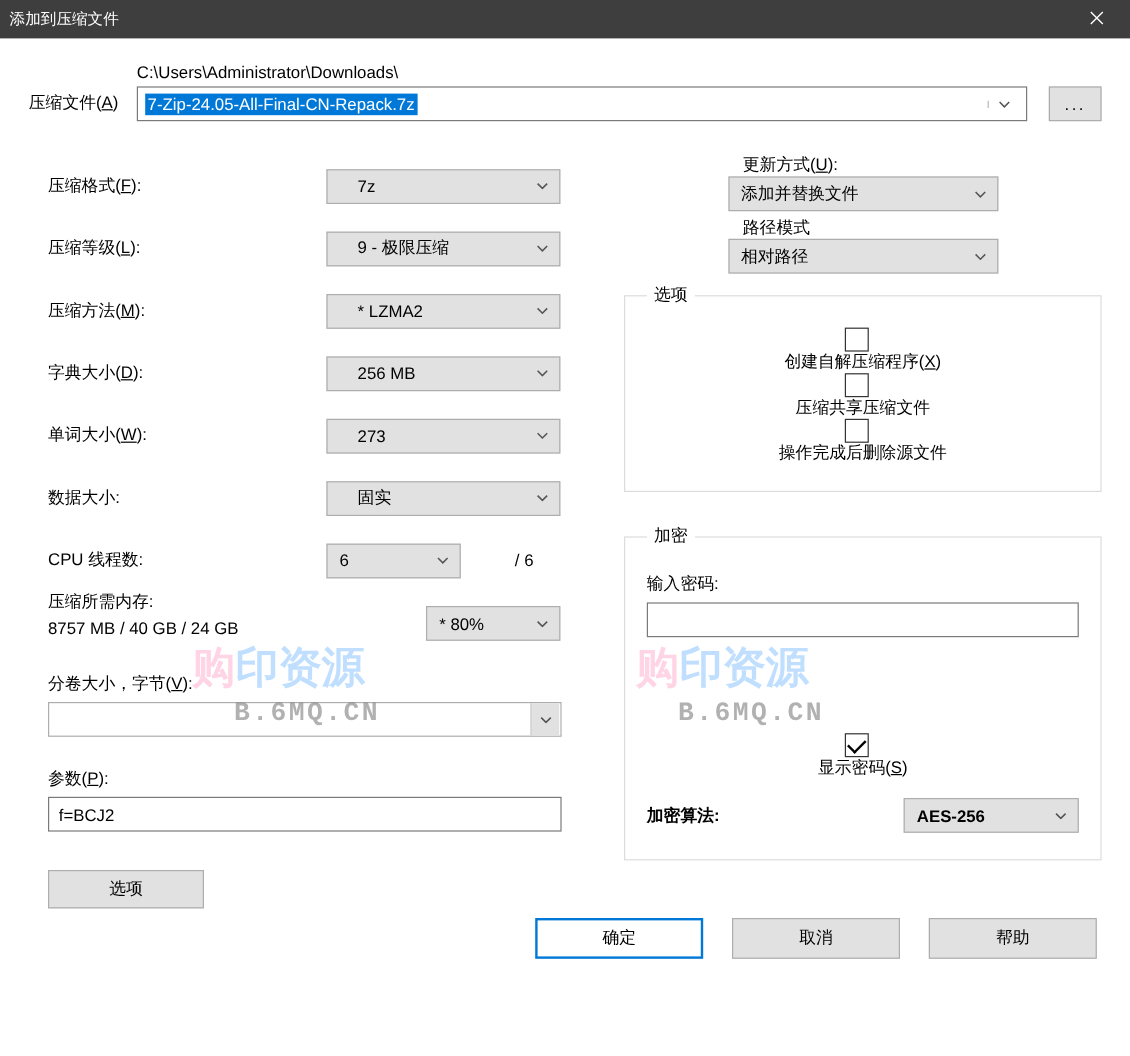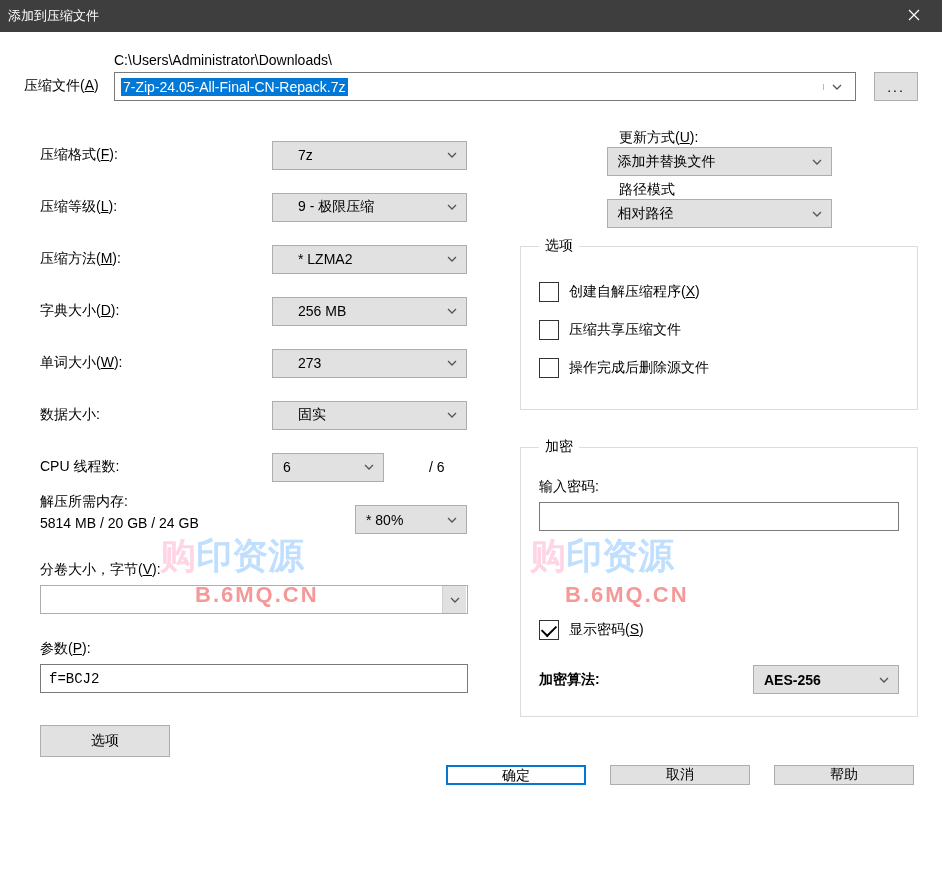--- a/index.html
+++ b/index.html
@@ -37,41 +37,41 @@
   .mem-label-block { width: 315px; }
   .mem-sub { margin-top: 4px; }
   .decomp-row { display: flex; align-items: center; height: 36px; margin-top: 4px; }
   .decomp-label { flex: 1; }
   .decomp-val { width: 120px; text-align: right; padding-right: 10px; }
   .volume-label { margin-top: 16px; margin-bottom: 6px; }
   .volume-select { width: 428px; height: 29px; border: 1px solid #adadad; background: #fff; display: flex; align-items: center; padding: 0 6px; }
   .volume-select .sel-text { flex: 1; }
   .volume-select .caret-box { width: 24px; height: 27px; background: #e1e1e1; border-left: 1px solid #d0d0d0; display: flex; align-items: center; justify-content: center; margin-right: -5px; }
   .params-label { margin-top: 26px; margin-bottom: 6px; }
-  .text-input { width: 428px; height: 29px; border: 1px solid #7a7a7a; padding: 0 8px; font-size: 14px; font-family: Liberation Mono, monospace; }
+  .text-input { width: 428px; height: 29px; border: 1px solid #7a7a7a; padding: 0 8px; font-size: 14px; font-family: Liberation Sans, sans-serif; }
   .option-btn { width: 130px; height: 32px; background: #e1e1e1; border: 1px solid #adadad; margin-top: 32px; font-size: 14px; }
   .right-row { display: flex; align-items: center; height: 52px; flex-direction: column; }
   .right-label { width: 200px; }
   fieldset { border: 1px solid #dcdcdc; border-radius: 0; padding: 18px 18px 22px 18px; margin-top: 4px; position: relative; }
   fieldset legend { padding: 0 6px; font-size: 14px; }
-  .check-row { display: flex; align-items: center; height: 38px; }
+  .check-row { display: flex; align-items: center; height: 38px; flex-direction: column; }
   .check-box { width: 20px; height: 20px; border: 1px solid #333; margin-right: 10px; display: flex; align-items: center; justify-content: center; background: #fff; }
   .check-box.checked::after { content: ""; width: 12px; height: 7px; border-left: 2px solid #000; border-bottom: 2px solid #000; transform: rotate(-45deg) translate(1px,-1px); }
   .enc-fieldset { margin-top: 28px; }
   .enc-label { margin-bottom: 6px; margin-top: 4px; }
   .pw-input { width: 100%; height: 29px; border: 1px solid #7a7a7a; padding: 0 8px; margin-bottom: 80px; }
   .enc-method-row { display: flex; align-items: center; margin-top: 16px; font-weight: bold; }
   .enc-method-row .lbl { flex: 1; }
   .bottom-buttons { display: flex; justify-content: flex-end; gap: 24px; margin-top: 8px; padding-right: 4px; }
-  .btn { width: 140px; height: 20px; background: #e1e1e1; border: 1px solid #adadad; font-size: 14px; font-family: inherit; }
+  .btn { width: 140px; height: 34px; background: #e1e1e1; border: 1px solid #adadad; font-size: 14px; font-family: inherit; }
   .btn.primary { background: #fff; border: 2px solid #0078d7; }
   .caret svg, .caret-box svg, .combo-caret svg { width: 10px; height: 6px; }
   .watermark { position: absolute; font-size: 36px; font-weight: 700; color: #8ec5ff; opacity: 0.55; pointer-events: none; white-space: nowrap; }
   .watermark .pink { color: #ffb3d1; }
-  .wm-sub { position: absolute; font-size: 22px; font-weight: 700; color: #ef4444; opacity: 0.55; pointer-events: none; letter-spacing: 2px; }
+  .wm-sub { position: absolute; font-size: 22px; font-weight: 700; color: #737373; opacity: 0.55; pointer-events: none; letter-spacing: 2px; font-family: Liberation Mono, monospace; }
   .u { text-decoration: underline; }
 </style>
 </head>
 <body>
 
 <div class="titlebar">
   <div class="titlebar-title">添加到压缩文件</div>
   <div class="titlebar-close">
     <span><svg viewBox="0 0 12 12">
           <path d="M1 1 L11 11 M11 1 L1 11" stroke="#fff" stroke-width="1.2" fill="none"></path>
@@ -183,22 +183,22 @@
               <svg viewBox="0 0 10 6">
                 <path d="M1 1 L5 5 L9 1" stroke="#555" stroke-width="1.3" fill="none"></path>
               </svg>
             </span>
           </div>
         <div class="threads-total">/ 6</div>
       </div>
 
       <div class="mem-row1">
         <div class="mem-label-block">
-          <div>解压所需内存:</div>
-          <div class="mem-sub">5814 MB / 20 GB / 24 GB</div>
+          <div>压缩所需内存:</div>
+          <div class="mem-sub">8757 MB / 40 GB / 24 GB</div>
         </div>
         <div class="select sel-small" style="margin-top:12px">
             <span class="sel-text">* 80%</span>
             <span class="caret">
               <svg viewBox="0 0 10 6">
                 <path d="M1 1 L5 5 L9 1" stroke="#555" stroke-width="1.3" fill="none"></path>
               </svg>
             </span>
           </div>
       </div>

